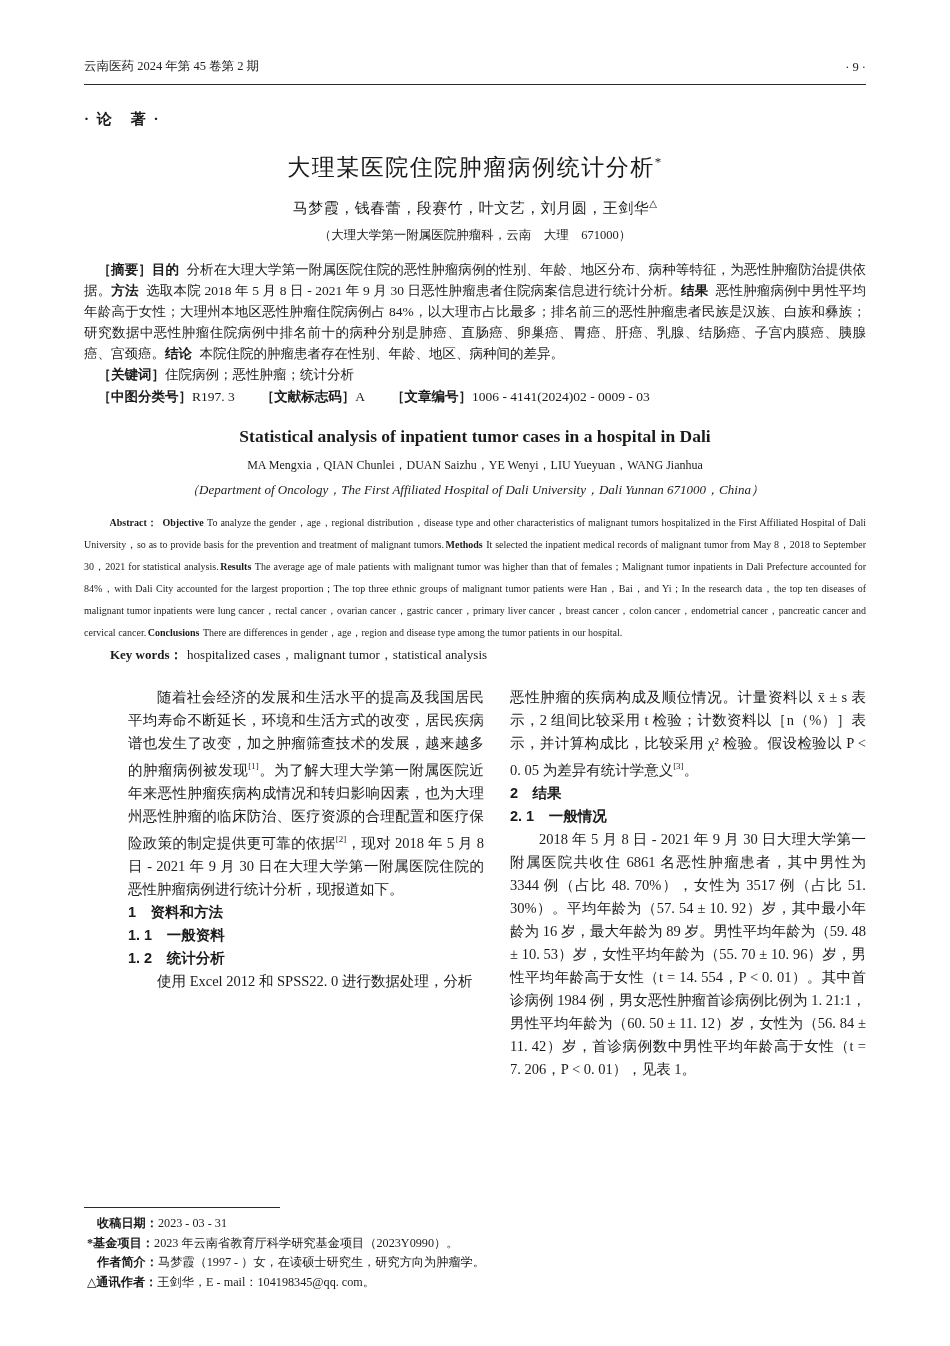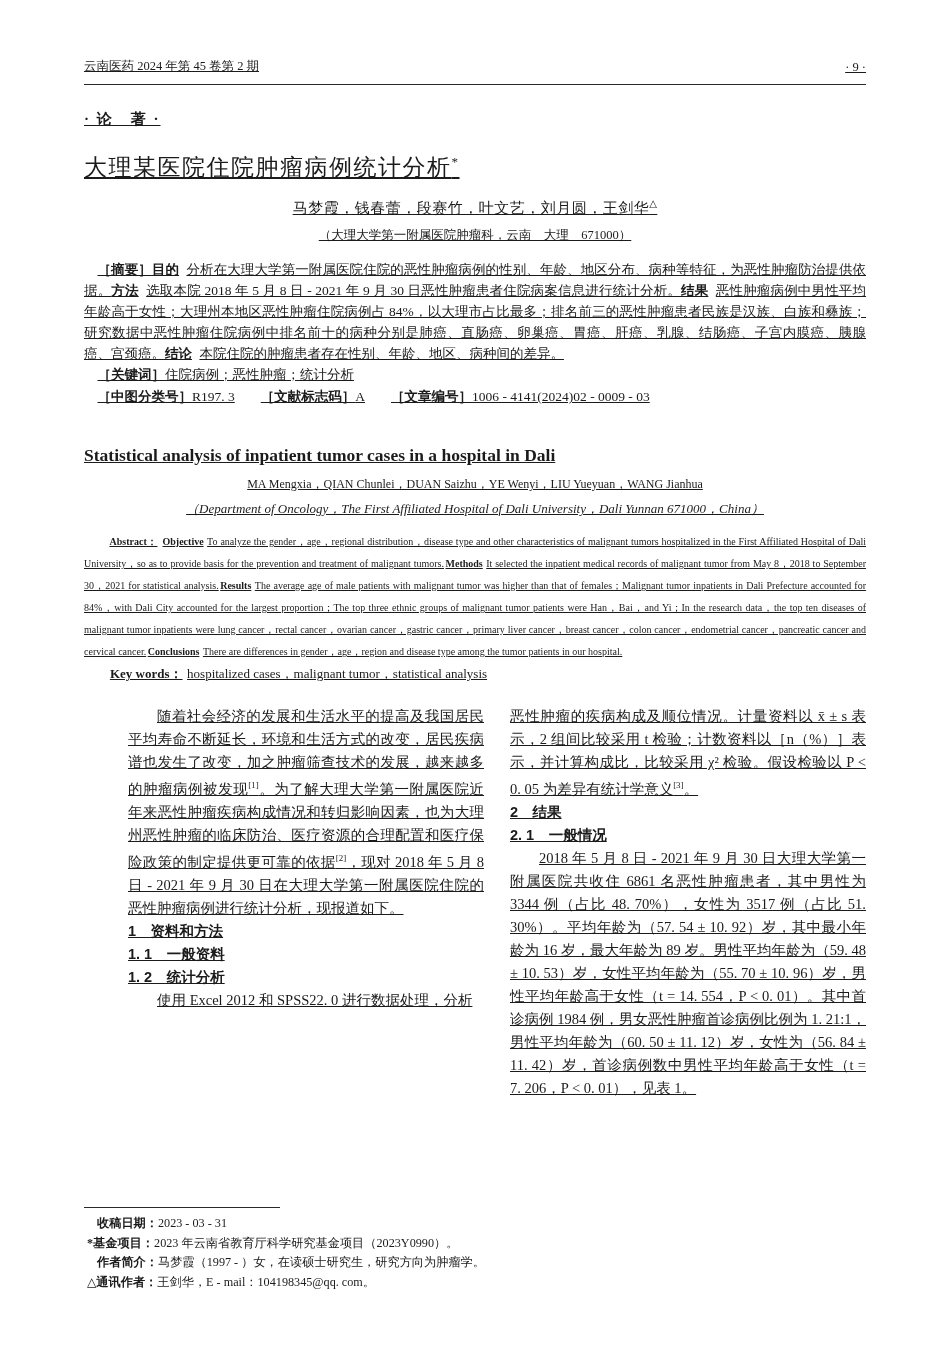--- a/index.html
+++ b/index.html
@@ -2,38 +2,37 @@
 <html><head>
 <meta charset="utf-8">
 <style>
   * { margin:0; padding:0; box-sizing:border-box; }
   html, body { background:#ffffff; }
   .page {
     width:950px; height:1346px; position:relative; overflow:hidden;
     background:#ffffff; color:#1b1b1b;
     font-family:"Liberation Serif","DejaVu Serif",serif;
     padding:58px 84px 0 84px;
-    text-decoration:underline;
   }
   .page-header {
     display:flex; justify-content:space-between; align-items:flex-end;
     font-size:12.5px; padding-bottom:9px; border-bottom:1.5px solid #2a2a2a;
   }
   .section-label { margin-top:25px; font-size:15px; font-weight:700; letter-spacing:2px; }
-  .title-cn { margin-top:23px; text-align:left; font-size:23px; font-weight:400; letter-spacing:1.5px; }
+  .title-cn { margin-top:23px; text-align:center; font-size:23px; font-weight:400; letter-spacing:1.5px; }
   .title-cn sup { font-size:13px; }
   .authors-cn { margin-top:15px; text-align:center; font-size:15px; letter-spacing:0.5px; }
   .authors-cn sup { font-size:10px; }
   .affiliation-cn { margin-top:9px; text-align:center; font-size:12.5px; }
   .abstract-cn { margin-top:15px; font-size:13.5px; line-height:21px; text-align:justify; text-indent:1em; }
   .kv-line { font-size:13.5px; line-height:22px; text-indent:1em; }
   .lbl { font-weight:700; }
   .sub-lbl { font-weight:700; margin-right:0.55em; }
   .class-line .group { margin-right:26px; }
-  .en-title { margin-top:37px; text-align:left; font-size:17.5px; font-weight:700; }
+  .en-title { margin-top:18px; text-align:center; font-size:17.5px; font-weight:700; }
   .en-authors { margin-top:10px; text-align:center; font-size:12px; }
   .en-affil { margin-top:7px; text-align:center; font-size:13px; font-style:italic; }
   .en-abstract { margin-top:13px; font-size:10px; line-height:22px; text-align:justify; text-indent:24px; }
   .en-keywords { font-size:13px; line-height:22px; text-indent:24px; }
   .en-lbl { font-weight:700; margin:0 0.35em 0 0.15em; }
   .body-cols { margin-top:20px; display:flex; gap:26px;margin-left:44px; }
   .col { width:378px; font-size:14.5px; line-height:23px; text-align:justify; }
   .para { margin:0; }
   .para.indent { text-indent:2em; }
   .h-num {

